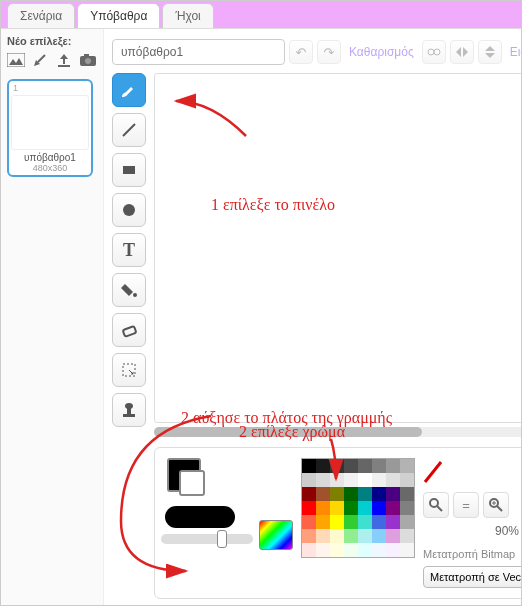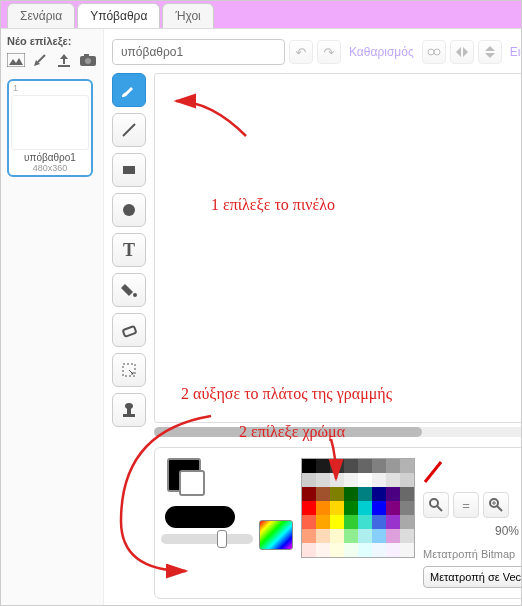--- a/index.html
+++ b/index.html
@@ -303,14 +303,14 @@
     </marker>
   </defs>
 
   <path d="M245 135 Q 210 100 175 100" stroke="#d22" stroke-width="2.5" fill="none" marker-end="url(#ah)"></path>
 
   <path d="M210 415 Q 120 430 120 520 Q 120 570 185 570" stroke="#d22" stroke-width="2.5" fill="none" marker-end="url(#ah)"></path>
 
   <path d="M330 438 Q 335 455 335 478" stroke="#d22" stroke-width="2.5" fill="none" marker-end="url(#ah)"></path>
 </svg>
 <div class="anno" style="left:210px; top:195px;">1   επίλεξε το πινέλο</div>
-<div class="anno" style="left:180px; top:384px;">2   αύξησε το πλάτος της γραμμής</div>
+<div class="anno" style="left:180px; top:408px;">2   αύξησε το πλάτος της γραμμής</div>
 <div class="anno" style="left:238px; top:422px;">2   επίλεξε χρώμα</div>
 
 </body></html>

